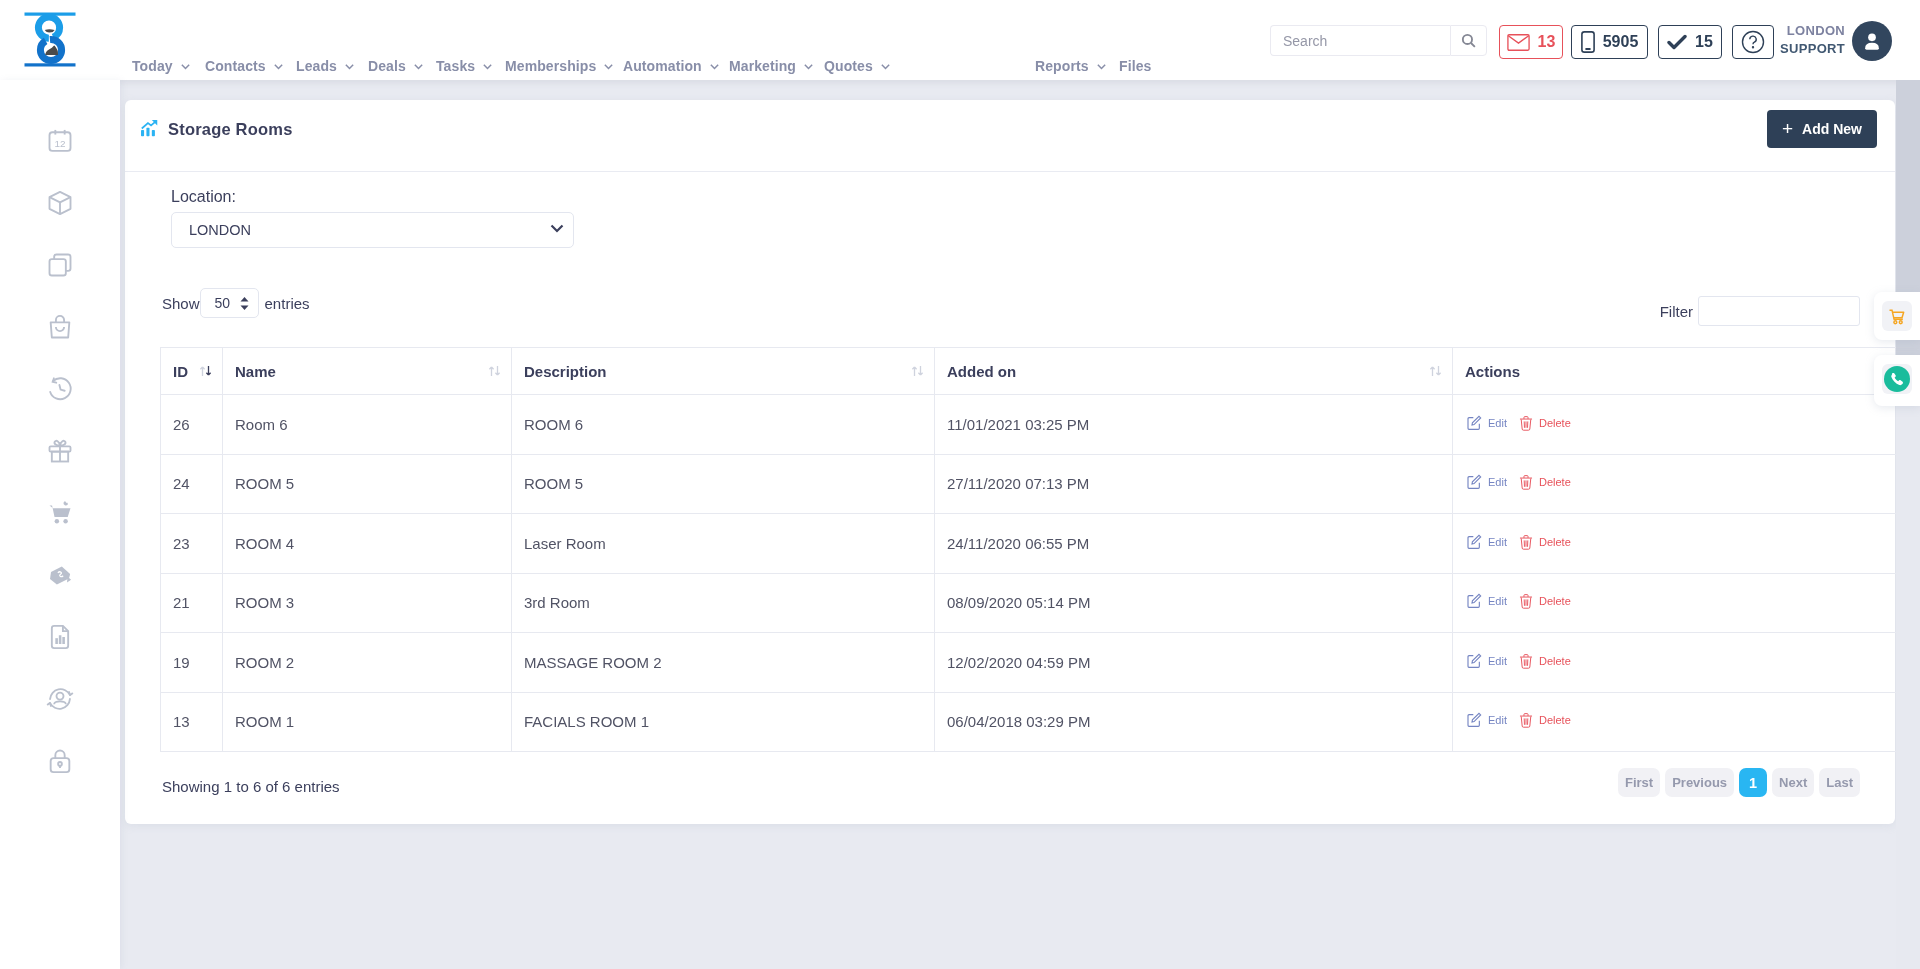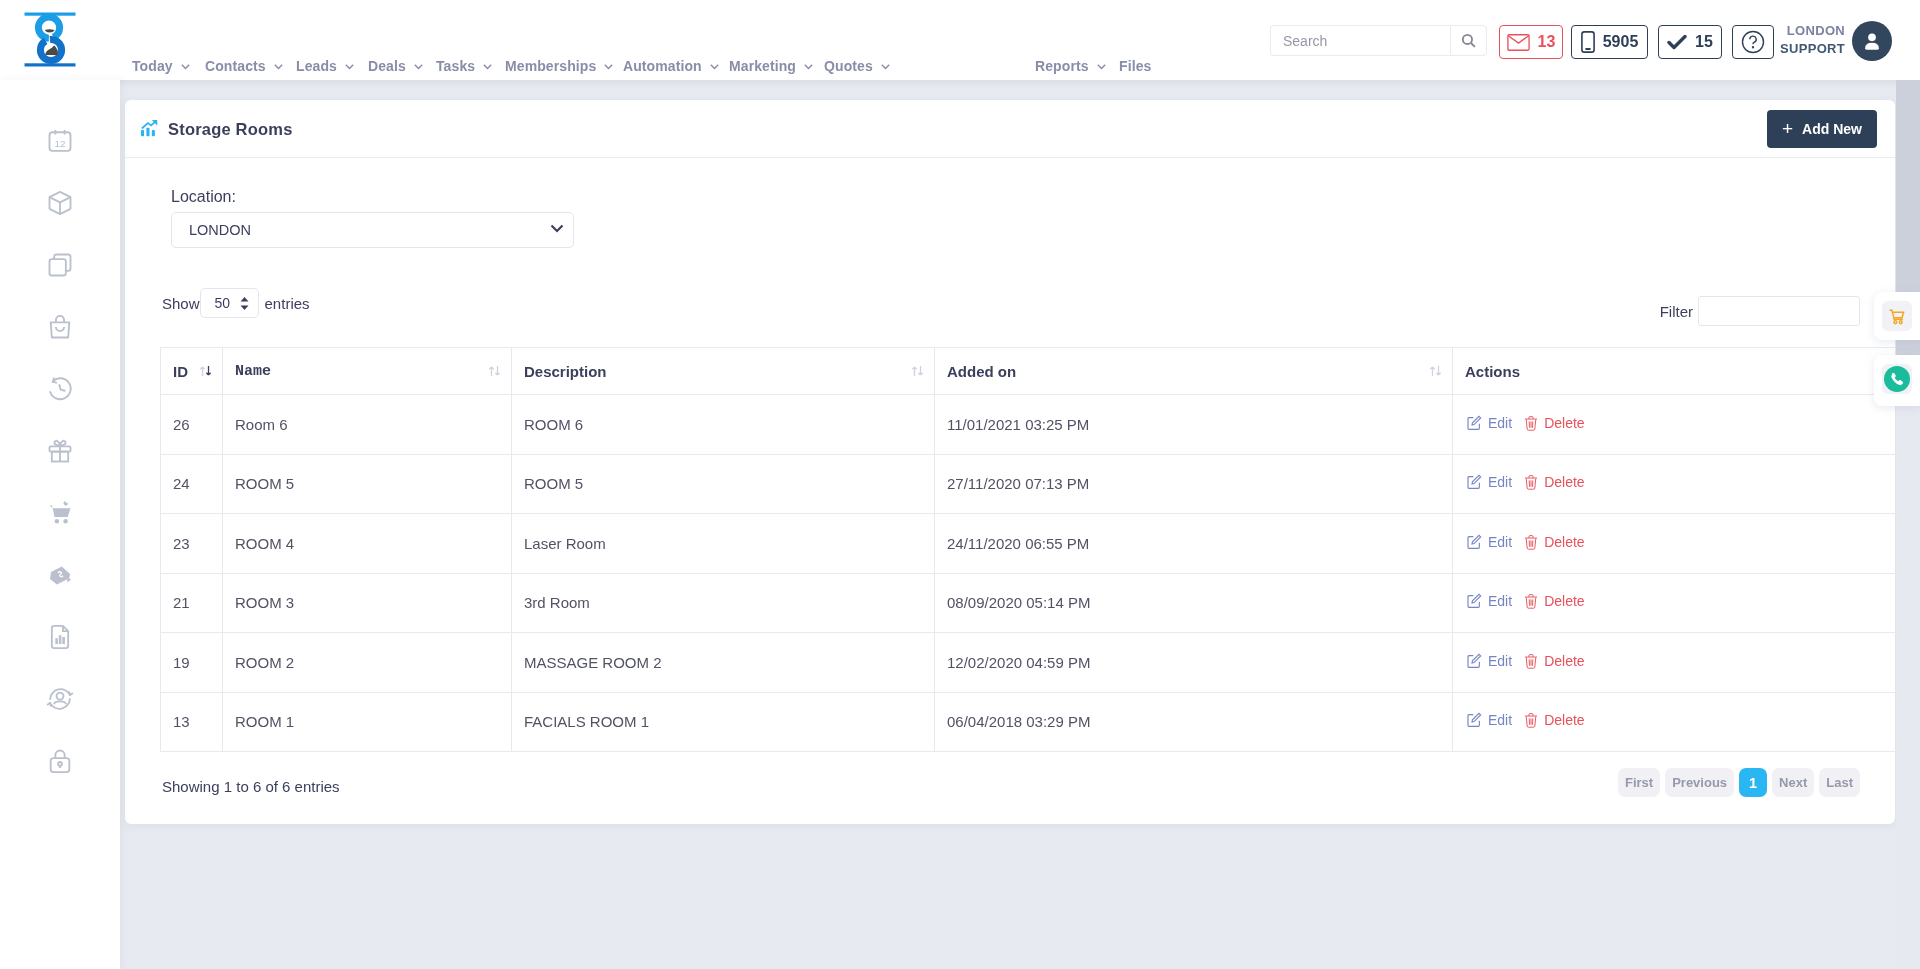--- a/index.html
+++ b/index.html
@@ -23,41 +23,41 @@
 .uname .l2 { color:#415872; }
 .avatar { position:absolute; left:1852px; top:21px; width:40px; height:40px; border-radius:50%; background:#32465e; display:flex; align-items:center; justify-content:center; }
 
 .sidebar { position:absolute; left:0; top:80px; width:120px; height:889px; background:#fff; z-index:35; box-shadow:2px 0 6px rgba(150,160,180,.12); }
 .sidebar .ic { position:absolute; left:50%; transform:translateX(-50%); }
 
 .main { position:absolute; left:100px; top:80px; width:1820px; height:889px; background:#e8eaf1; }
 .scrolltrack { position:absolute; left:1896px; top:80px; width:24px; height:889px; background:#e7e9f0; z-index:40; }
 .scrollthumb { position:absolute; left:1896px; top:80px; width:24px; height:276px; background:#ccd0db; z-index:41; }
 .card { position:absolute; left:125px; top:100px; width:1770px; height:724px; background:#fff; border-radius:6px; box-shadow:0 2px 8px rgba(160,170,190,.18); z-index:25; }
-.card-header { position:relative; height:58px; border-bottom:1px solid #e9ebf2; }
+.card-header { position:relative; height:72px; border-bottom:1px solid #e9ebf2; }
 .card-title { position:absolute; left:43px; top:20px; font-size:16.5px; font-weight:700; color:#3b3f5c; letter-spacing:.2px; }
 .title-icon { position:absolute; left:15px; top:20px; }
 .addnew { position:absolute; right:18px; top:10px; width:110px; height:38px; background:#2e4057; color:#fff; border-radius:4px; display:flex; align-items:center; justify-content:center; gap:9px; font-size:14px; font-weight:600; }
 .addnew .plus { font-size:19px; font-weight:400; line-height:1; margin-top:-1px; }
 .loc-label { position:absolute; left:46px; top:88px; font-size:16px; color:#3b3f5c; font-weight:400; }
 .loc-select { position:absolute; left:46px; top:112px; width:403px; height:36px; border:1px solid #e3e6ef; border-radius:5px; background:#fff; font-size:14.5px; color:#3b3f5c; font-weight:400; padding:0 17px; appearance:none; outline:none; font-family:"Liberation Sans",sans-serif; }
 .loc-chev { position:absolute; left:425px; top:124px; pointer-events:none; }
 .show-row { position:absolute; left:37px; top:188px; display:flex; align-items:center; font-size:15px; color:#3b3f5c; font-weight:400; }
 .show-sel { width:59px; height:30px; border:1px solid #e3e6ef; border-radius:5px; margin:0 6px 0 0; text-align:center; font-size:14px; color:#3b3f5c; font-weight:400; position:relative; background:#fff; }
 .filter-row { position:absolute; right:35px; top:196px; display:flex; align-items:center; }
 .filter-row label { font-size:15px; color:#3b3f5c; font-weight:400; margin-right:5px; }
 .filter-input { width:162px; height:30px; border:1px solid #e3e6ef; border-radius:3px; background:#fff; }
 
 .tbl { position:absolute; left:35px; top:247px; width:1700px; border-collapse:collapse; table-layout:fixed; }
 .tbl th, .tbl td { border:1px solid #e7e9f0; font-weight:400; text-align:left; padding-left:12px; font-size:15px; }
 .tbl th { height:47px; color:#3b3f5c; font-weight:700; position:relative; }
 .tbl td { height:59.5px; color:#515365; }
-.c1 { width:62px; } .c2 { width:289px;font-family:Liberation Mono, monospace; } .c3 { width:423px; } .c4 { width:518px; } .c5 { width:456px; }
+.c1 { width:62px; } .c2 { width:289px; } .c3 { width:423px; } .c4 { width:518px; } .c5 { width:456px; }
 .sort { position:absolute; right:10px; top:16px; }
-.act a { text-decoration:none; font-size:14px; display:inline-flex; align-items:center; gap:6px; }
+.act a { text-decoration:none; font-size:11px; display:inline-flex; align-items:center; gap:6px; }
 .tbl td.act { padding-left:13px; }
 .edit { color:#7585c2; margin-right:12px; }
 .delete { color:#e7515a; }
 .showing { position:absolute; left:37px; top:678px; font-size:15px; color:#3b3f5c; font-weight:400; }
 .pager { position:absolute; right:35px; top:668px; display:flex; gap:5px; }
 .pbtn { height:29px; border-radius:7px; background:#f1f1f5; color:#9599ad; font-size:13px; font-weight:600; display:flex; align-items:center; justify-content:center; padding:0 7px; }
 .pbtn.active { background:#29b6f2; color:#fff; width:28px; padding:0; font-size:14.5px; }
 
 .ftab { position:absolute; left:1874px; width:46px; background:#fff; border-radius:8px 0 0 8px; box-shadow:0 2px 8px rgba(160,170,190,.25); z-index:50; }
 .ftab .sq { position:absolute; left:8px; top:9px; width:30px; height:30px; background:#f1f2f6; border-radius:6px; display:flex; align-items:center; justify-content:center; }

